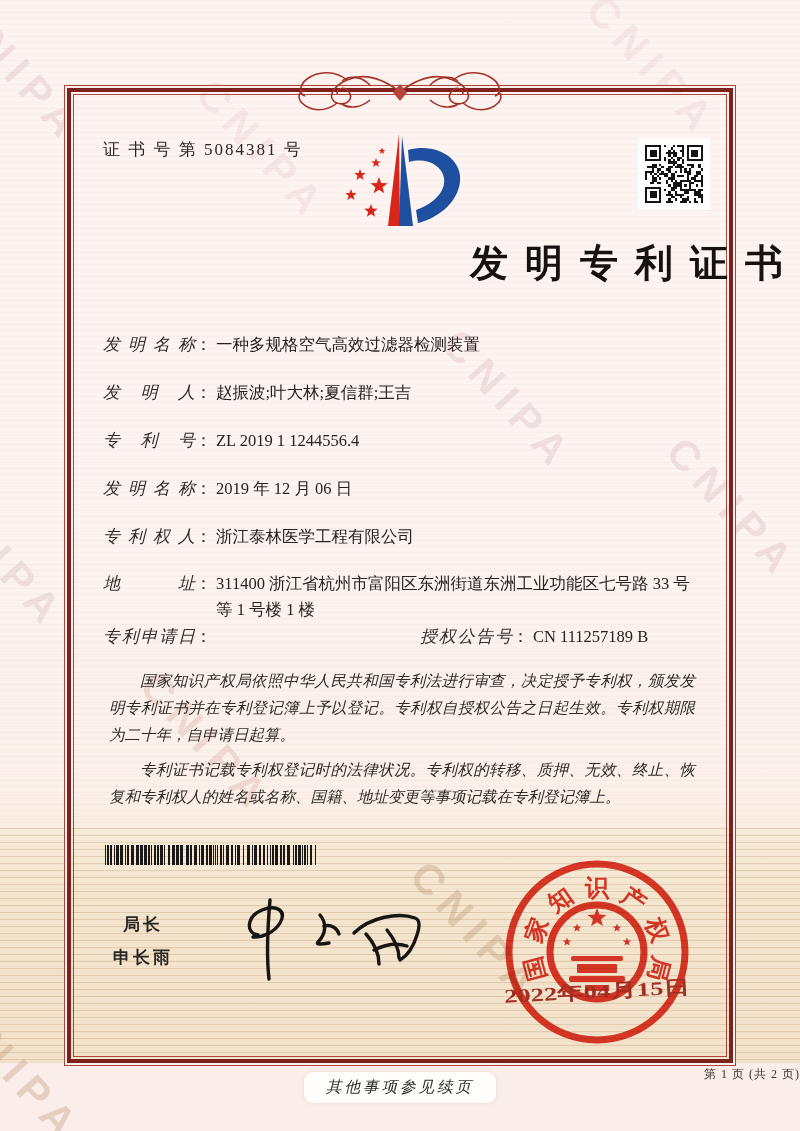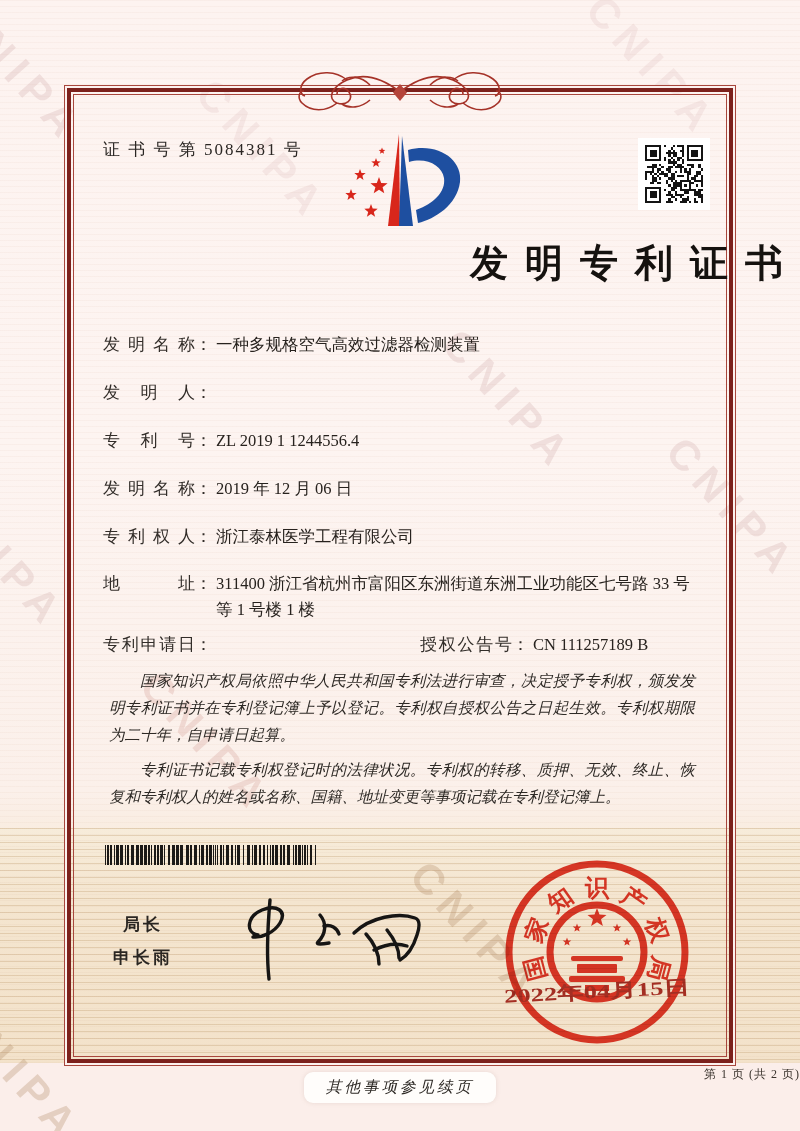--- a/index.html
+++ b/index.html
@@ -35,24 +35,24 @@
   .cert-no{position:absolute;left:103px;top:138px;font-size:17px;color:#2b2724;letter-spacing:2px;}
 
   .logo{position:absolute;left:330px;top:122px;}
   .qr-box{position:absolute;left:638px;top:138px;width:58px;height:58px;background:#fff;padding:7px;}
 
   .title{position:absolute;left:0;right:0;top:238px;text-align:right;
          font-size:38px;font-weight:bold;color:#15120f;letter-spacing:17px;text-indent:17px;margin-left:8px;}
 
   .fields{position:absolute;left:103px;top:331px;width:606px;font-size:17px;color:#322d29;}
   .frow{line-height:28px;margin-bottom:20px;display:flex;}
-  .frow .lbl{display:inline-block;width:92px;text-align:justify;text-align-last:justify;flex:0 0 92px;}
+  .frow .lbl{display:inline-block;width:92px;text-align:justify;text-align-last:justify;flex:0 0 92px;font-style:italic;}
   .frow .colon{flex:0 0 auto;}
   .frow .val{margin-left:4px;font-size:16.5px;color:#27221e;}
-  .frow.addr{line-height:26px;margin-bottom:8px;}
+  .frow.addr{line-height:26px;margin-bottom:0;}
   .frow.addr .val{width:486px;}
   .frow.grant{position:relative;display:block;}
   .grant-right{position:absolute;left:317px;top:0;display:flex;}
 
   .paras{position:absolute;left:101px;top:659px;width:602px;
          font-size:15.5px;line-height:27px;color:#2e2a26;font-style:italic;
          text-align:justify;}
   .paras p{margin:8px;text-indent:2em;}
 
   .barcode{position:absolute;left:105px;top:845px;}
@@ -351,20 +351,21 @@
 
   <div class="fields">
     <div class="frow">
       <span class="lbl">发明名称</span>
         <span class="colon">：</span>
       <span class="val">一种多规格空气高效过滤器检测装置</span>
     </div>
     <div class="frow">
       <span class="lbl">发明人</span>
         <span class="colon">：</span>
+      <span class="val">赵振波;叶大林;夏信群;王吉</span>
     </div>
     <div class="frow">
       <span class="lbl">专利号</span>
         <span class="colon">：</span>
       <span class="val">ZL 2019 1 1244556.4</span>
     </div>
     <div class="frow">
       <span class="lbl">发明名称</span>
         <span class="colon">：</span>
       <span class="val">2019 年 12 月 06 日</span>

